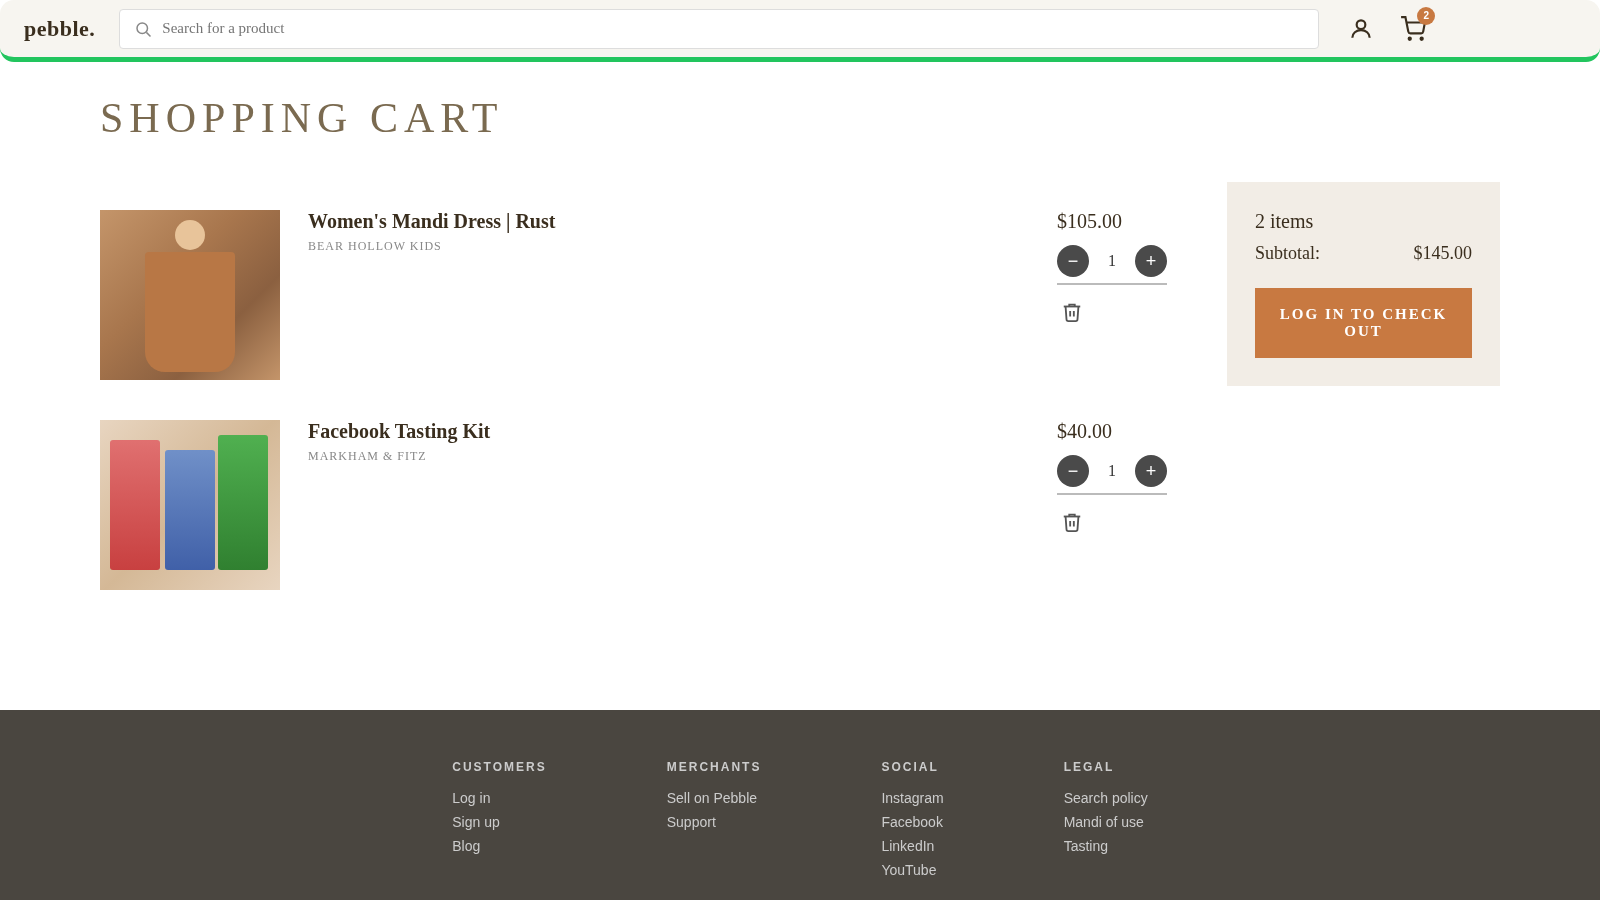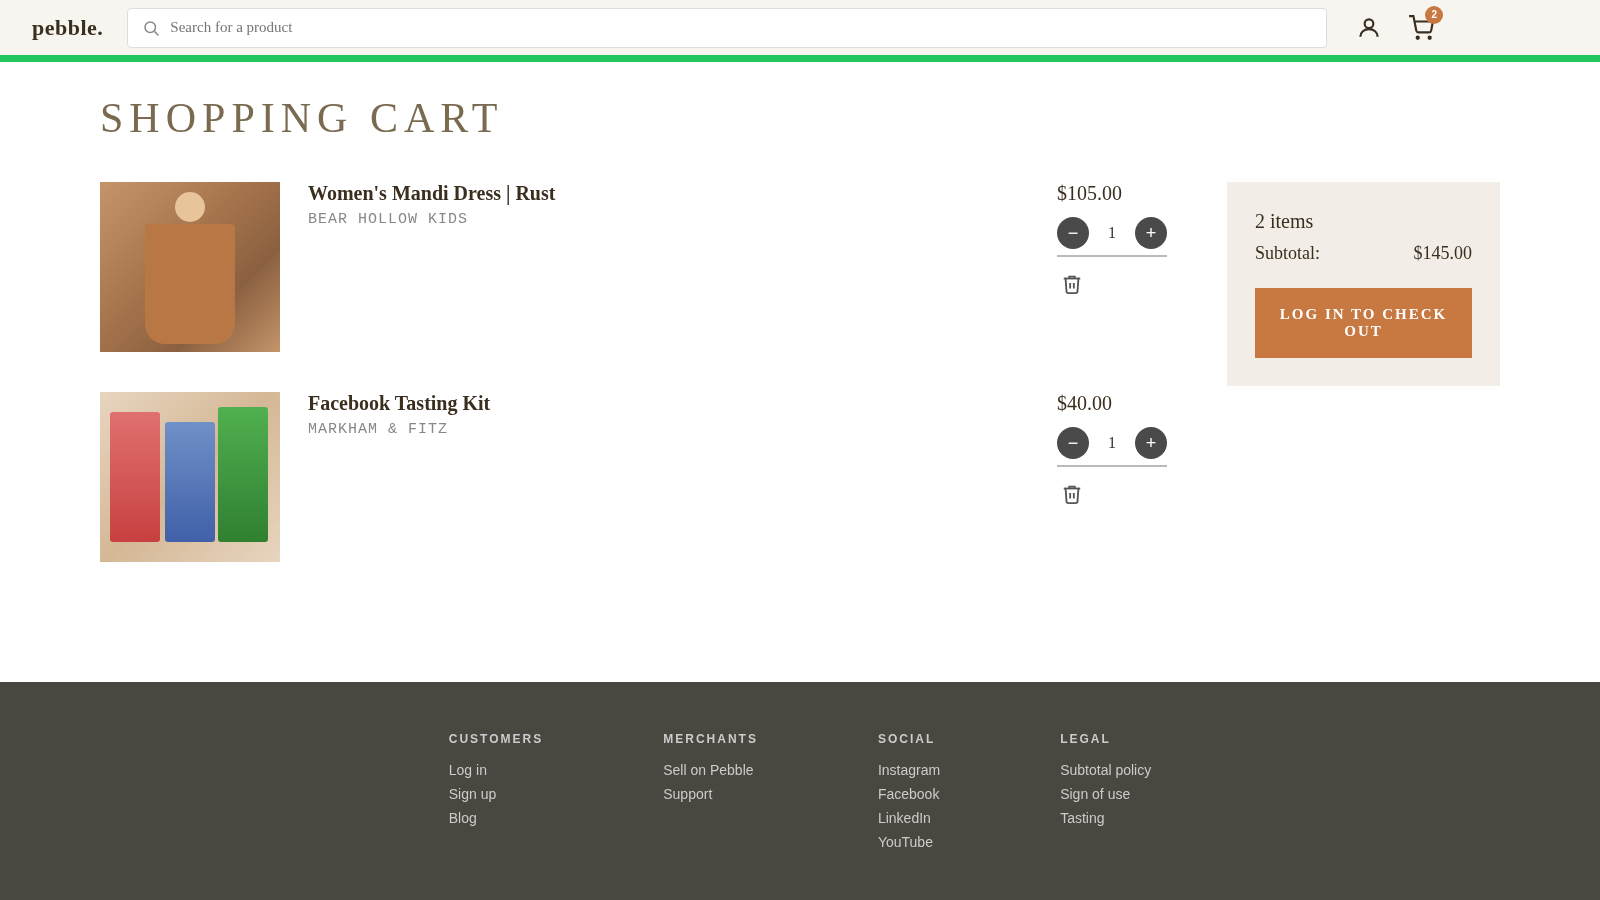--- a/index.html
+++ b/index.html
@@ -4,25 +4,26 @@
   <style>
     * { box-sizing: border-box; margin: 0; padding: 0; }
     body { font-family: 'Georgia', serif; background: #fff; color: #333; min-height: 900px; display: flex; flex-direction: column; }
 
     
     .header {
       background: #f7f5f0;
       height: 62px;
       display: flex;
       align-items: center;
-      padding: 0 32px;
-      border-bottom: 7px solid #22c55e;
+      padding: 0 24px;
+      border-bottom: 5px solid #22c55e;
       position: sticky;
       top: 0;
       z-index: 100;
+      border-radius: 14px;
     }
     .logo {
       font-family: Georgia, serif;
       font-size: 22px;
       font-weight: bold;
       color: #3a2e1e;
       margin-right: 24px;
       letter-spacing: 0.5px;
     }
     .search-container {
@@ -101,20 +102,21 @@
       margin-bottom: 40px;
     }
 
     .cart-layout {
       display: flex;
       gap: 40px;
       align-items: flex-start;
     }
     .cart-items {
       flex: 1;
+      margin-top: 28px;
     }
     .cart-item {
       display: flex;
       align-items: flex-start;
       margin-bottom: 40px;
       gap: 28px;
     }
     .item-image {
       width: 180px;
       height: 170px;
@@ -168,25 +170,25 @@
       flex: 1;
     }
     .item-name {
       font-size: 20px;
       font-weight: bold;
       color: #3a2e1e;
       margin-bottom: 6px;
       font-family: Georgia, serif;
     }
     .item-brand {
-      font-size: 15px;
+      font-size: 12px;
       color: #888;
       letter-spacing: 1px;
       text-transform: uppercase;
-      font-family: Liberation Mono, monospace;
+      font-family: Liberation Serif, serif;
     }
     .item-right {
       display: flex;
       flex-direction: column;
       align-items: flex-start;
       gap: 12px;
       min-width: 130px;
     }
     .item-price {
       font-size: 20px;
@@ -418,19 +420,19 @@
     </div>
     <div class="footer-col">
       <h4>SOCIAL</h4>
       <a href="#">Instagram</a>
       <a href="#">Facebook</a>
       <a href="#">LinkedIn</a>
       <a href="#">YouTube</a>
     </div>
     <div class="footer-col">
       <h4>LEGAL</h4>
-      <a href="#">Subtotal policy</a>
-      <a href="#">Sign of use</a>
+      <a href="#">Search policy</a>
+      <a href="#">Mandi of use</a>
       <a href="#">Tasting</a>
     </div>
   </div>
 
 </footer>
 
 </body></html>

